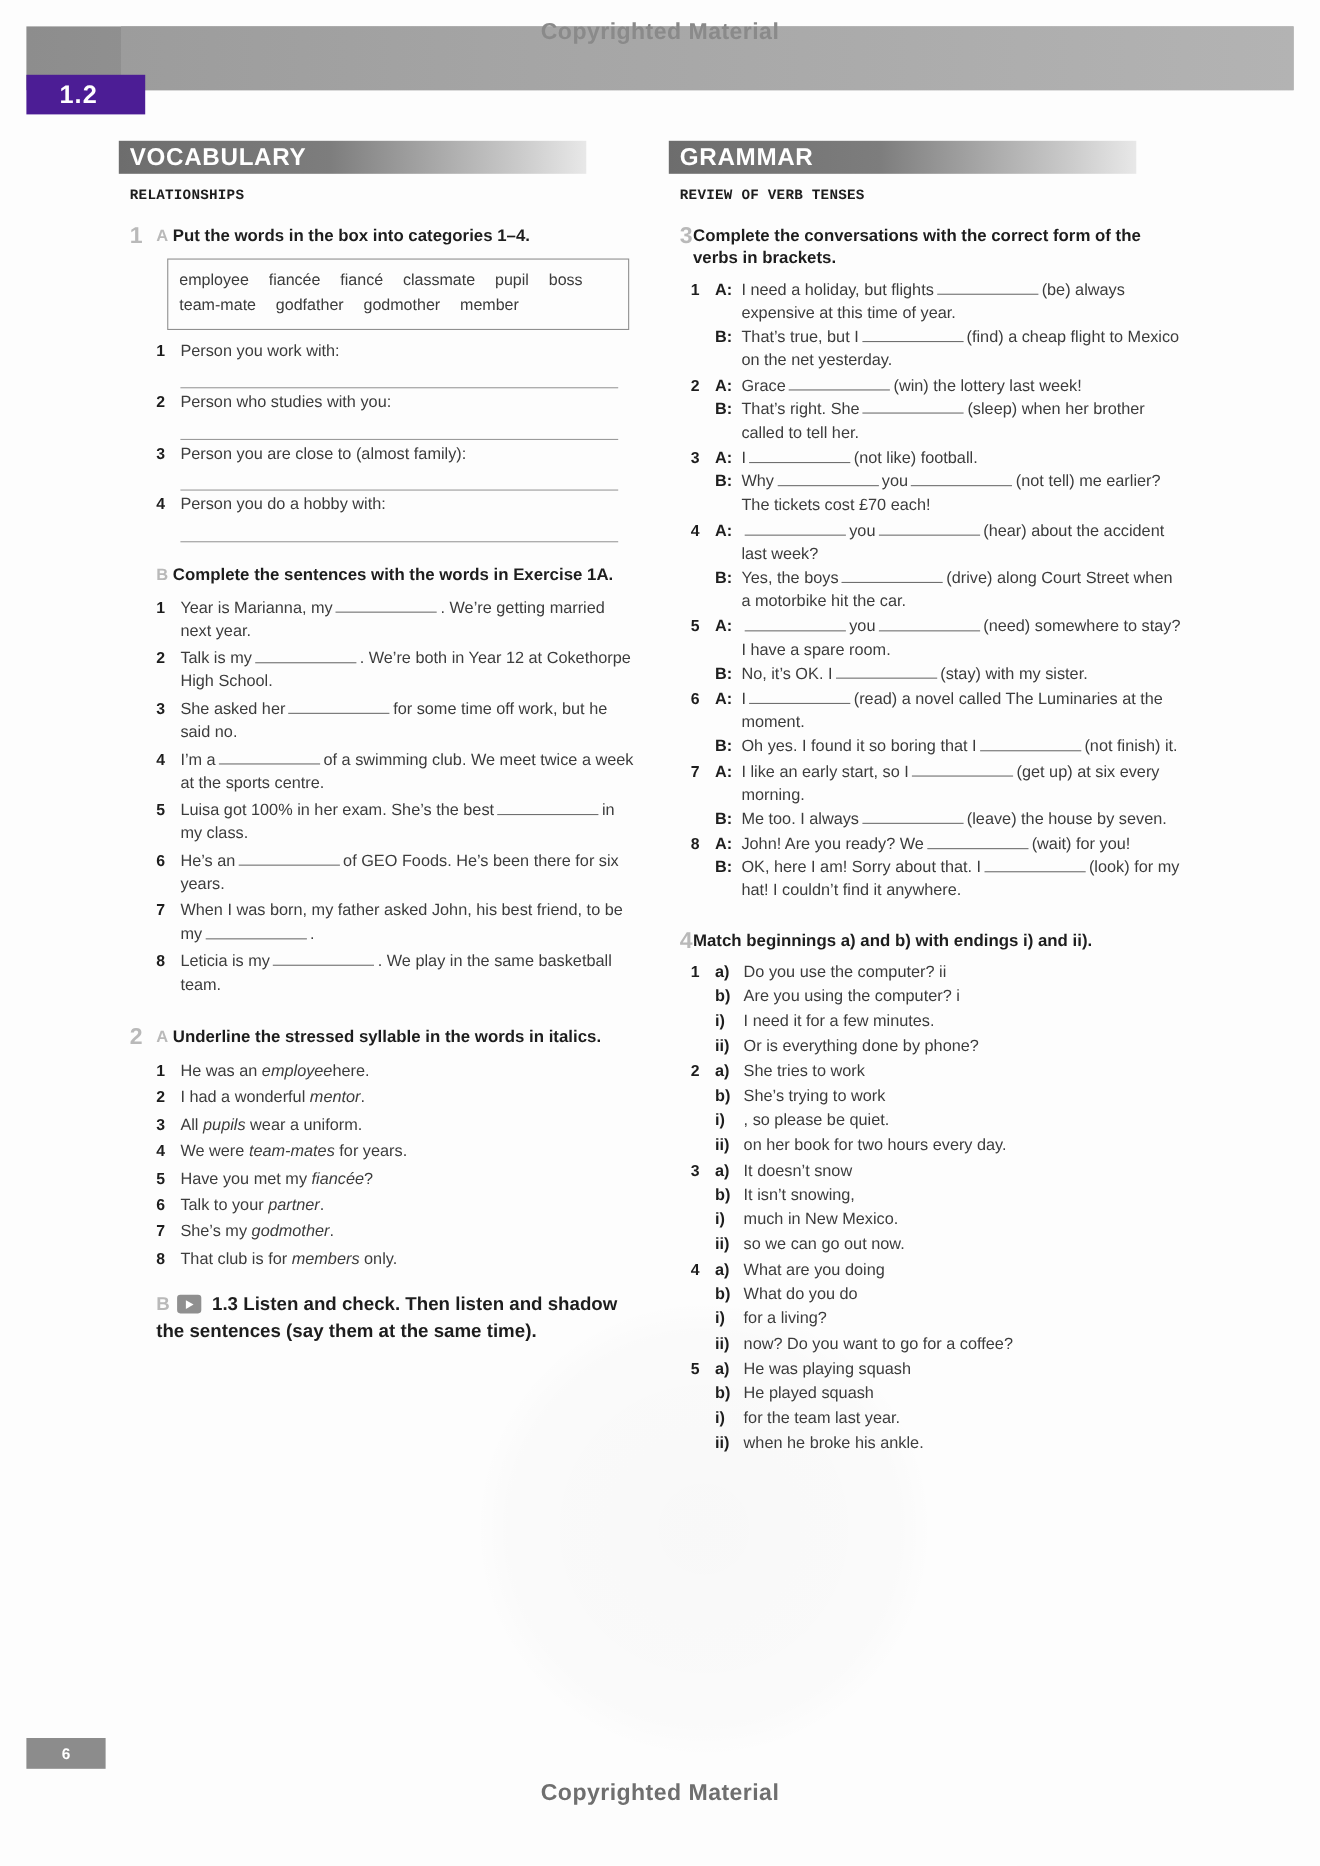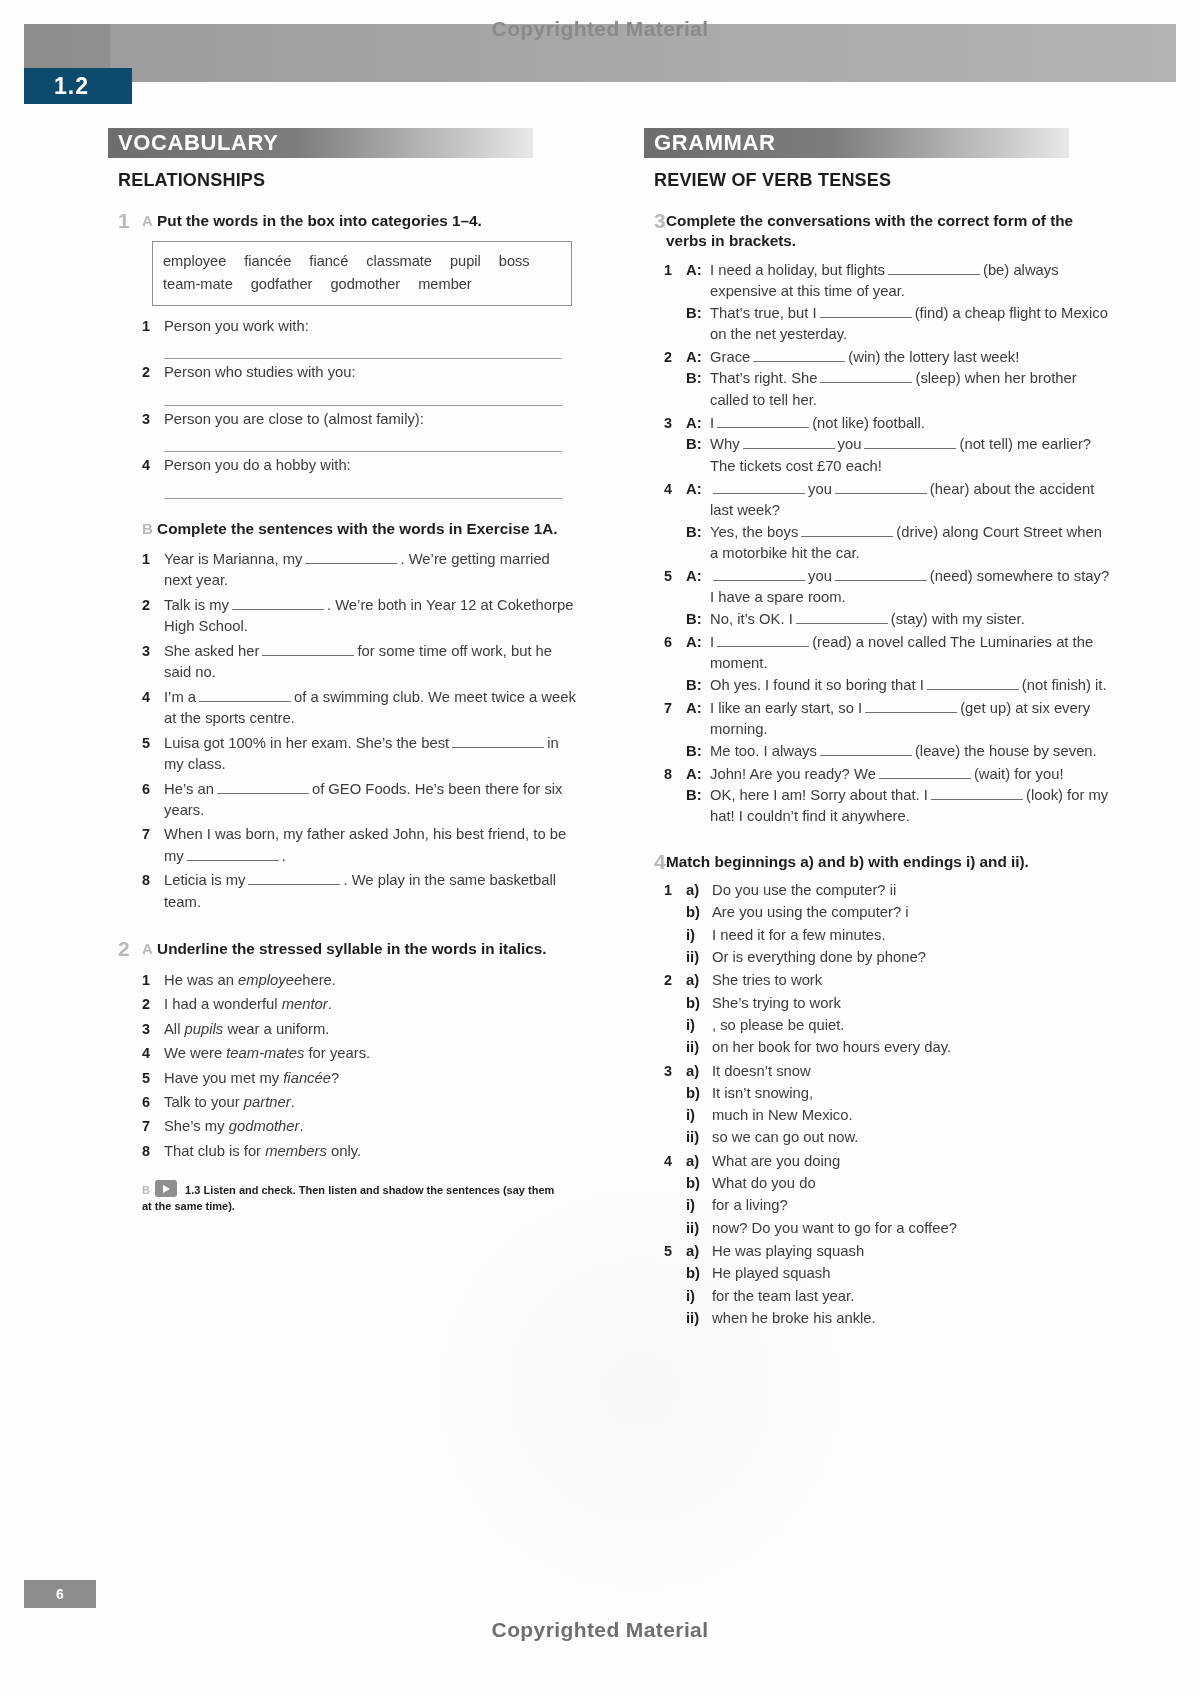--- a/index.html
+++ b/index.html
@@ -40,57 +40,58 @@
   .top-band-inner {
     position: absolute;
     left: 110px; top: 24px;
     width: 1066px; height: 58px;
     background: linear-gradient(to right, #9c9c9c 0%, #a5a5a5 35%, #b3b3b3 100%);
   }
   .chapter-tab {
     position: absolute;
     left: 24px; top: 68px;
     width: 108px; height: 36px;
-    background: #0c4a6e;
+    background: #4c1d95;
     color: #ffffff;
     font-size: 23px;
     font-weight: 600;
     padding-left: 30px;
     line-height: 36px;
     letter-spacing: 1px;
   }
   .page-body {
     position: absolute;
     left: 0; top: 128px;
     width: 1200px;
   }
   .col {
     position: absolute;
     top: 0;
     width: 470px;
   }
   .col-left { left: 108px; }
-  .col-right { left: 644px; }
+  .col-right { left: 608px; }
 
   .section-head {
     height: 30px;
     background: linear-gradient(to right, #6d6d6d 0%, #7d7d7d 45%, #c9c9c9 85%, #e8e8e8 100%);
     color: #ffffff;
     font-size: 22px;
     font-weight: 700;
     letter-spacing: .6px;
     padding: 2px 0 0 10px;
     width: 425px;
   }
   .section-sub {
-    font-size: 18px;
+    font-size: 13px;
     font-weight: bold;
     color: #1d1d1d;
     margin: 12px 0 0 10px;
     letter-spacing: .2px;
+    font-family: Liberation Mono, monospace;
   }
 
   .ex {
     margin: 20px 0 0 0;
     position: relative;
   }
   .ex-num {
     position: absolute;
     left: 10px; top: -2px;
     font-size: 21px;
@@ -183,21 +184,21 @@
     font-weight: bold; color: #1d1d1d;
   }
   .sub { position: relative; padding-left: 26px; margin-bottom: 1px; }
   .sub .lab {
     position: absolute; left: 0; top: 0;
     font-weight: bold; color: #1d1d1d;
   }
 
   .audio-line {
     margin: 18px 0 0 34px;
-    font-size: 11px;
+    font-size: 17px;
     font-weight: bold;
     color: #1d1d1d;
     line-height: 1.4;
     width: 420px;
   }
   .audio-btn {
     display: inline-block;
     width: 22px; height: 17px;
     background: #8f8f8f;
     border-radius: 3px;

